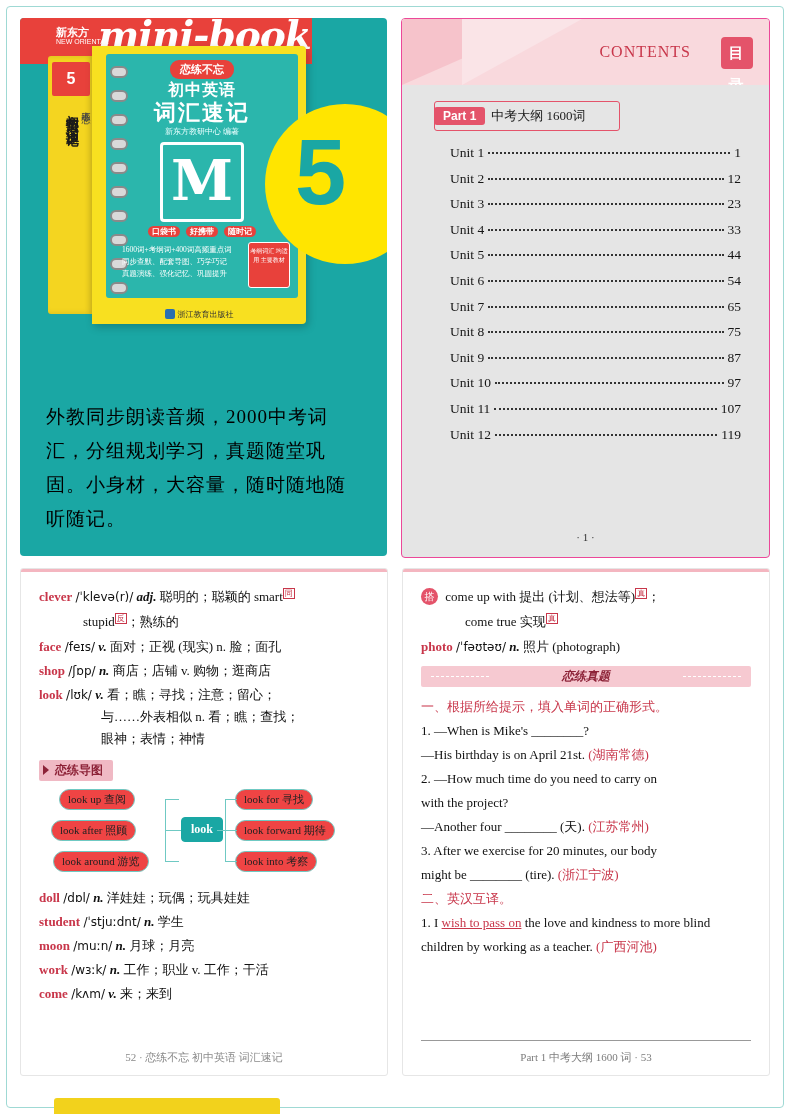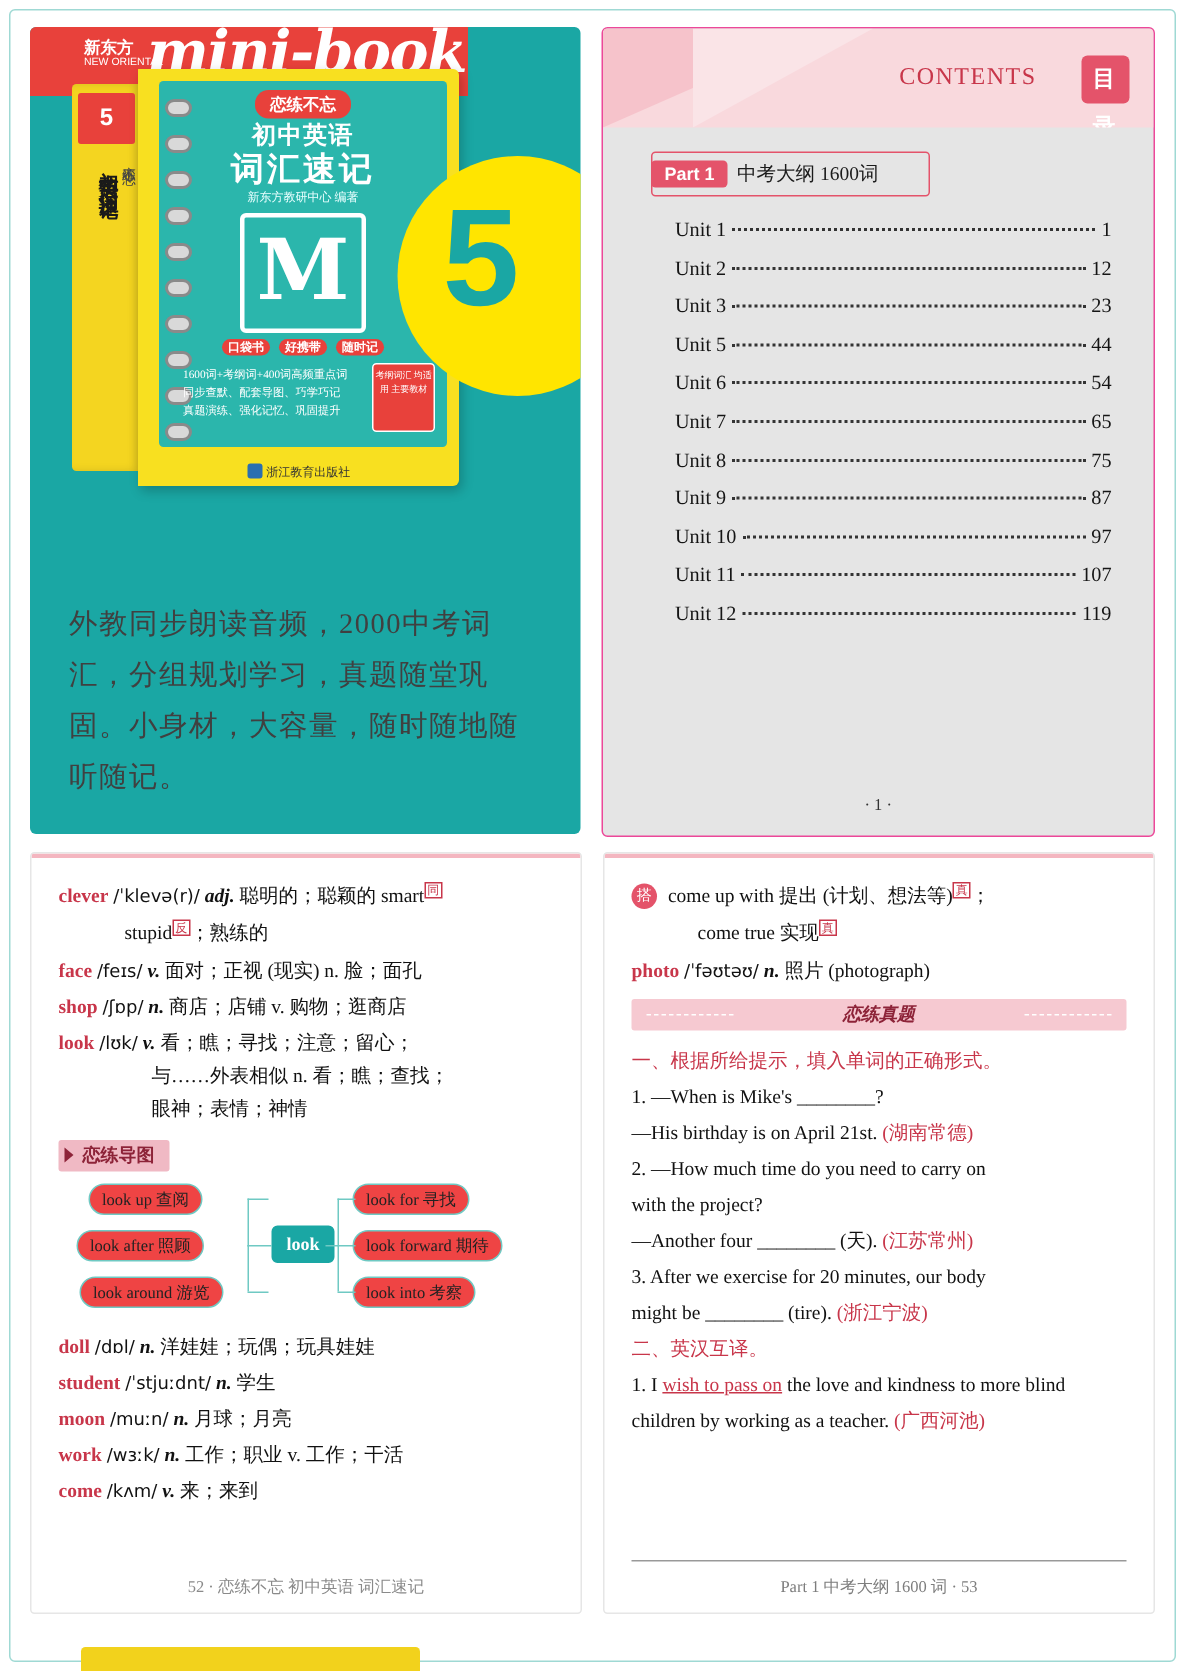--- a/index.html
+++ b/index.html
@@ -161,21 +161,21 @@
     position:absolute;left:0;right:0;bottom:4px;text-align:center;
     font-size:8px;color:#333;
   }
   .publisher .pl-mark{
     display:inline-block;width:10px;height:10px;background:#2a6fb0;
     border-radius:2px;margin-right:3px;vertical-align:-2px;
   }
 
   .cover-caption{
     position:absolute;left:26px;right:22px;top:382px;
-    color:#404040;font-size:19px;line-height:34px;letter-spacing:1px;
+    color:#000000;font-size:19px;line-height:34px;letter-spacing:1px;
   }
 
   
   .contents-panel{
     position:relative;
     width:368px;height:538px;
     background:#e5e5e5;
     border:1px solid #ec4899;
     border-radius:4px;
     overflow:hidden;
@@ -425,20 +425,25 @@
           </div>
         <div class="toc-row">
             <span class="u">Unit 2</span>
             <span class="dots"></span>
             <span class="pg">12</span>
           </div>
         <div class="toc-row">
             <span class="u">Unit 3</span>
             <span class="dots"></span>
             <span class="pg">23</span>
+          </div>
+        <div class="toc-row">
+            <span class="u">Unit 4</span>
+            <span class="dots"></span>
+            <span class="pg">33</span>
           </div>
         <div class="toc-row">
             <span class="u">Unit 5</span>
             <span class="dots"></span>
             <span class="pg">44</span>
           </div>
         <div class="toc-row">
             <span class="u">Unit 6</span>
             <span class="dots"></span>
             <span class="pg">54</span>

